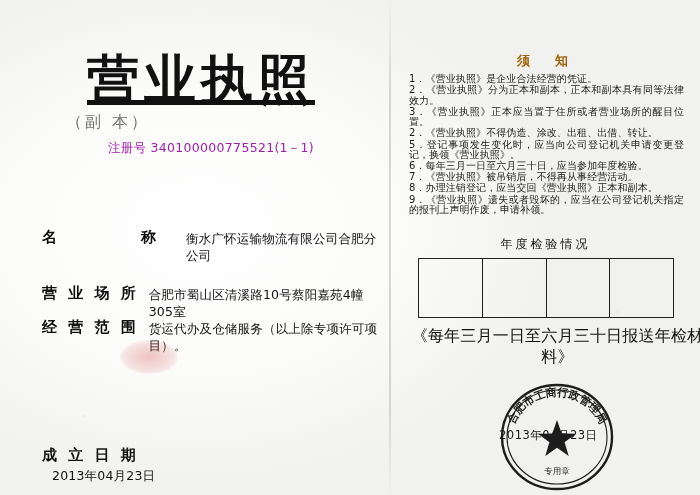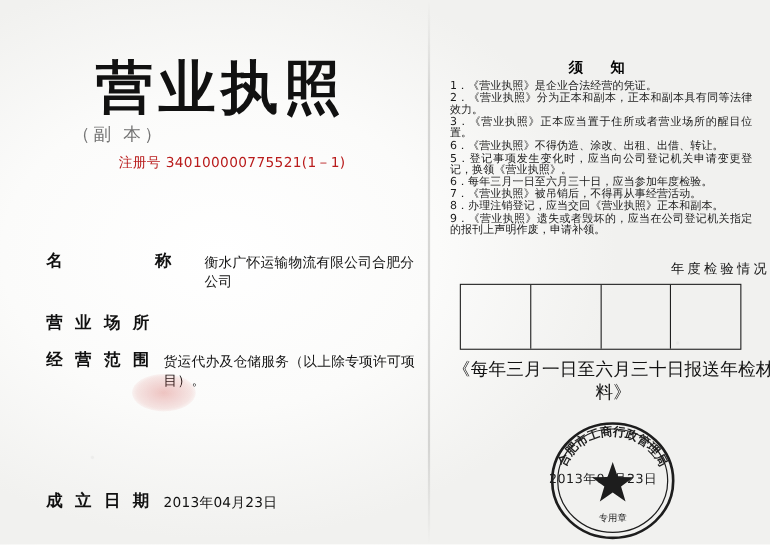--- a/index.html
+++ b/index.html
@@ -51,39 +51,40 @@
   #main-title {
     position: absolute;
     left: 66px; top: 45px;
     width: 270px;
     text-align: center;
     font-family: "DejaVu Serif", "Liberation Serif", serif;
     font-weight: bold;
     font-size: 52px;
     letter-spacing: 5px;
     color: #111;
+    text-decoration: underline;
   }
   #sub-title {
     position: absolute;
     left: 66px; top: 112px;
     width: 270px;
     text-align: left;
     font-family: "DejaVu Serif", "Liberation Serif", serif;
     font-size: 16px;
     letter-spacing: 3px;
     color: #737373;
   }
   #reg-line {
     position: absolute;
     left: 66px; top: 140px;
     width: 290px;
     text-align: center;
     font-family: "DejaVu Sans", sans-serif;
     font-size: 12.5px;
-    color: #b91c1c;
+    color: #a21caf;
     letter-spacing: 0.3px;
   }
 
   .field {
     position: absolute;
     display: flex;
     align-items: flex-start;
   }
   .field-label {
     font-family: "DejaVu Serif", "Liberation Serif", serif;
@@ -107,21 +108,21 @@
 
   #f-addr   { left: 42px; top: 252px; width: 340px; margin-top: 32px; }
   #f-addr .field-value { margin-left: 10px; padding-top: 2px; width: 236px; }
 
   #f-person { left: 42px; top: 292px; }
   #f-person .field-value { margin-left: 10px; padding-top: 2px; }
 
   #f-scope  { left: 42px; top: 318px; width: 345px; }
   #f-scope .field-value { margin-left: 10px; padding-top: 2px; width: 232px; }
 
-  #f-date   { left: 42px; top: 446px; }
+  #f-date   { left: 42px; top: 446px; flex-direction: column; }
   #f-date .field-value { margin-left: 10px; padding-top: 2px; }
 
   
   #left-stamp {
     position: absolute;
     left: 120px; top: 340px;
     width: 58px; height: 34px;
     border-radius: 50%;
     background: radial-gradient(ellipse at 50% 50%, rgba(206,66,60,0.30), rgba(206,66,60,0.12) 60%, rgba(206,66,60,0.0) 78%);
     filter: blur(0.6px);
@@ -135,41 +136,41 @@
   }
   #notice-title {
     position: absolute;
     left: 0; top: 52px;
     width: 309px;
     text-align: center;
     font-family: "DejaVu Serif", "Liberation Serif", serif;
     font-size: 13px;
     font-weight: bold;
     letter-spacing: 6px;
-    color: #000000;
+    color: #a16207;
   }
   #notice-list {
     position: absolute;
     left: 18px; top: 74px;
     width: 275px;
   }
   .notice-item {
     font-family: "DejaVu Sans", "Liberation Sans", sans-serif;
     font-size: 10px;
     line-height: 10.6px;
     color: #1a1a1a;
     letter-spacing: 0.1px;
     margin-bottom: 0.5px;
     text-align: justify;
   }
   #annual-title {
     position: absolute;
     left: 0; top: 236px;
     width: 309px;
-    text-align: right;
+    text-align: center;
     font-family: "DejaVu Serif", "Liberation Serif", serif;
     font-size: 12px;
     letter-spacing: 3px;
     color: #141414;
   }
   #annual-table {
     position: absolute;
     left: 27px; top: 258px;
     width: 254px; height: 58px;
     border: 1.3px solid #202020;
@@ -237,20 +238,21 @@
     <div id="sub-title">（副 本）</div>
     <div id="reg-line">注册号 340100000775521(1－1)</div>
 
     <div class="field" id="f-name">
       <span class="field-label lbl-sp2">名　　称</span>
       <span class="field-value">衡水广怀运输物流有限公司合肥分公司</span>
     </div>
 
     <div class="field" id="f-addr">
       <span class="field-label lbl-sp1">营 业 场 所</span>
+      <span class="field-value">合肥市蜀山区清溪路10号蔡阳嘉苑4幢305室</span>
     </div>
 
 
     <div class="field" id="f-scope">
       <span class="field-label lbl-sp1">经 营 范 围</span>
       <span class="field-value">货运代办及仓储服务（以上除专项许可项目）。</span>
     </div>
 
     <div id="left-stamp"></div>
 
@@ -261,21 +263,21 @@
   </div>
 
   <div id="right">
 
     <div id="notice-title">须　知</div>
 
     <div id="notice-list">
       <div class="notice-item">1．《营业执照》是企业合法经营的凭证。</div>
       <div class="notice-item">2．《营业执照》分为正本和副本，正本和副本具有同等法律效力。</div>
       <div class="notice-item">3．《营业执照》正本应当置于住所或者营业场所的醒目位置。</div>
-      <div class="notice-item">6．《营业执照》不得伪造、涂改、出租、出借、转让。</div>
+      <div class="notice-item">2．《营业执照》不得伪造、涂改、出租、出借、转让。</div>
       <div class="notice-item">5．登记事项发生变化时，应当向公司登记机关申请变更登记，换领《营业执照》。</div>
       <div class="notice-item">6．每年三月一日至六月三十日，应当参加年度检验。</div>
       <div class="notice-item">7．《营业执照》被吊销后，不得再从事经营活动。</div>
       <div class="notice-item">8．办理注销登记，应当交回《营业执照》正本和副本。</div>
       <div class="notice-item">9．《营业执照》遗失或者毁坏的，应当在公司登记机关指定的报刊上声明作废，申请补领。</div>
     </div>
 
     <div id="annual-title">年度检验情况</div>
 
     <div id="annual-table">

